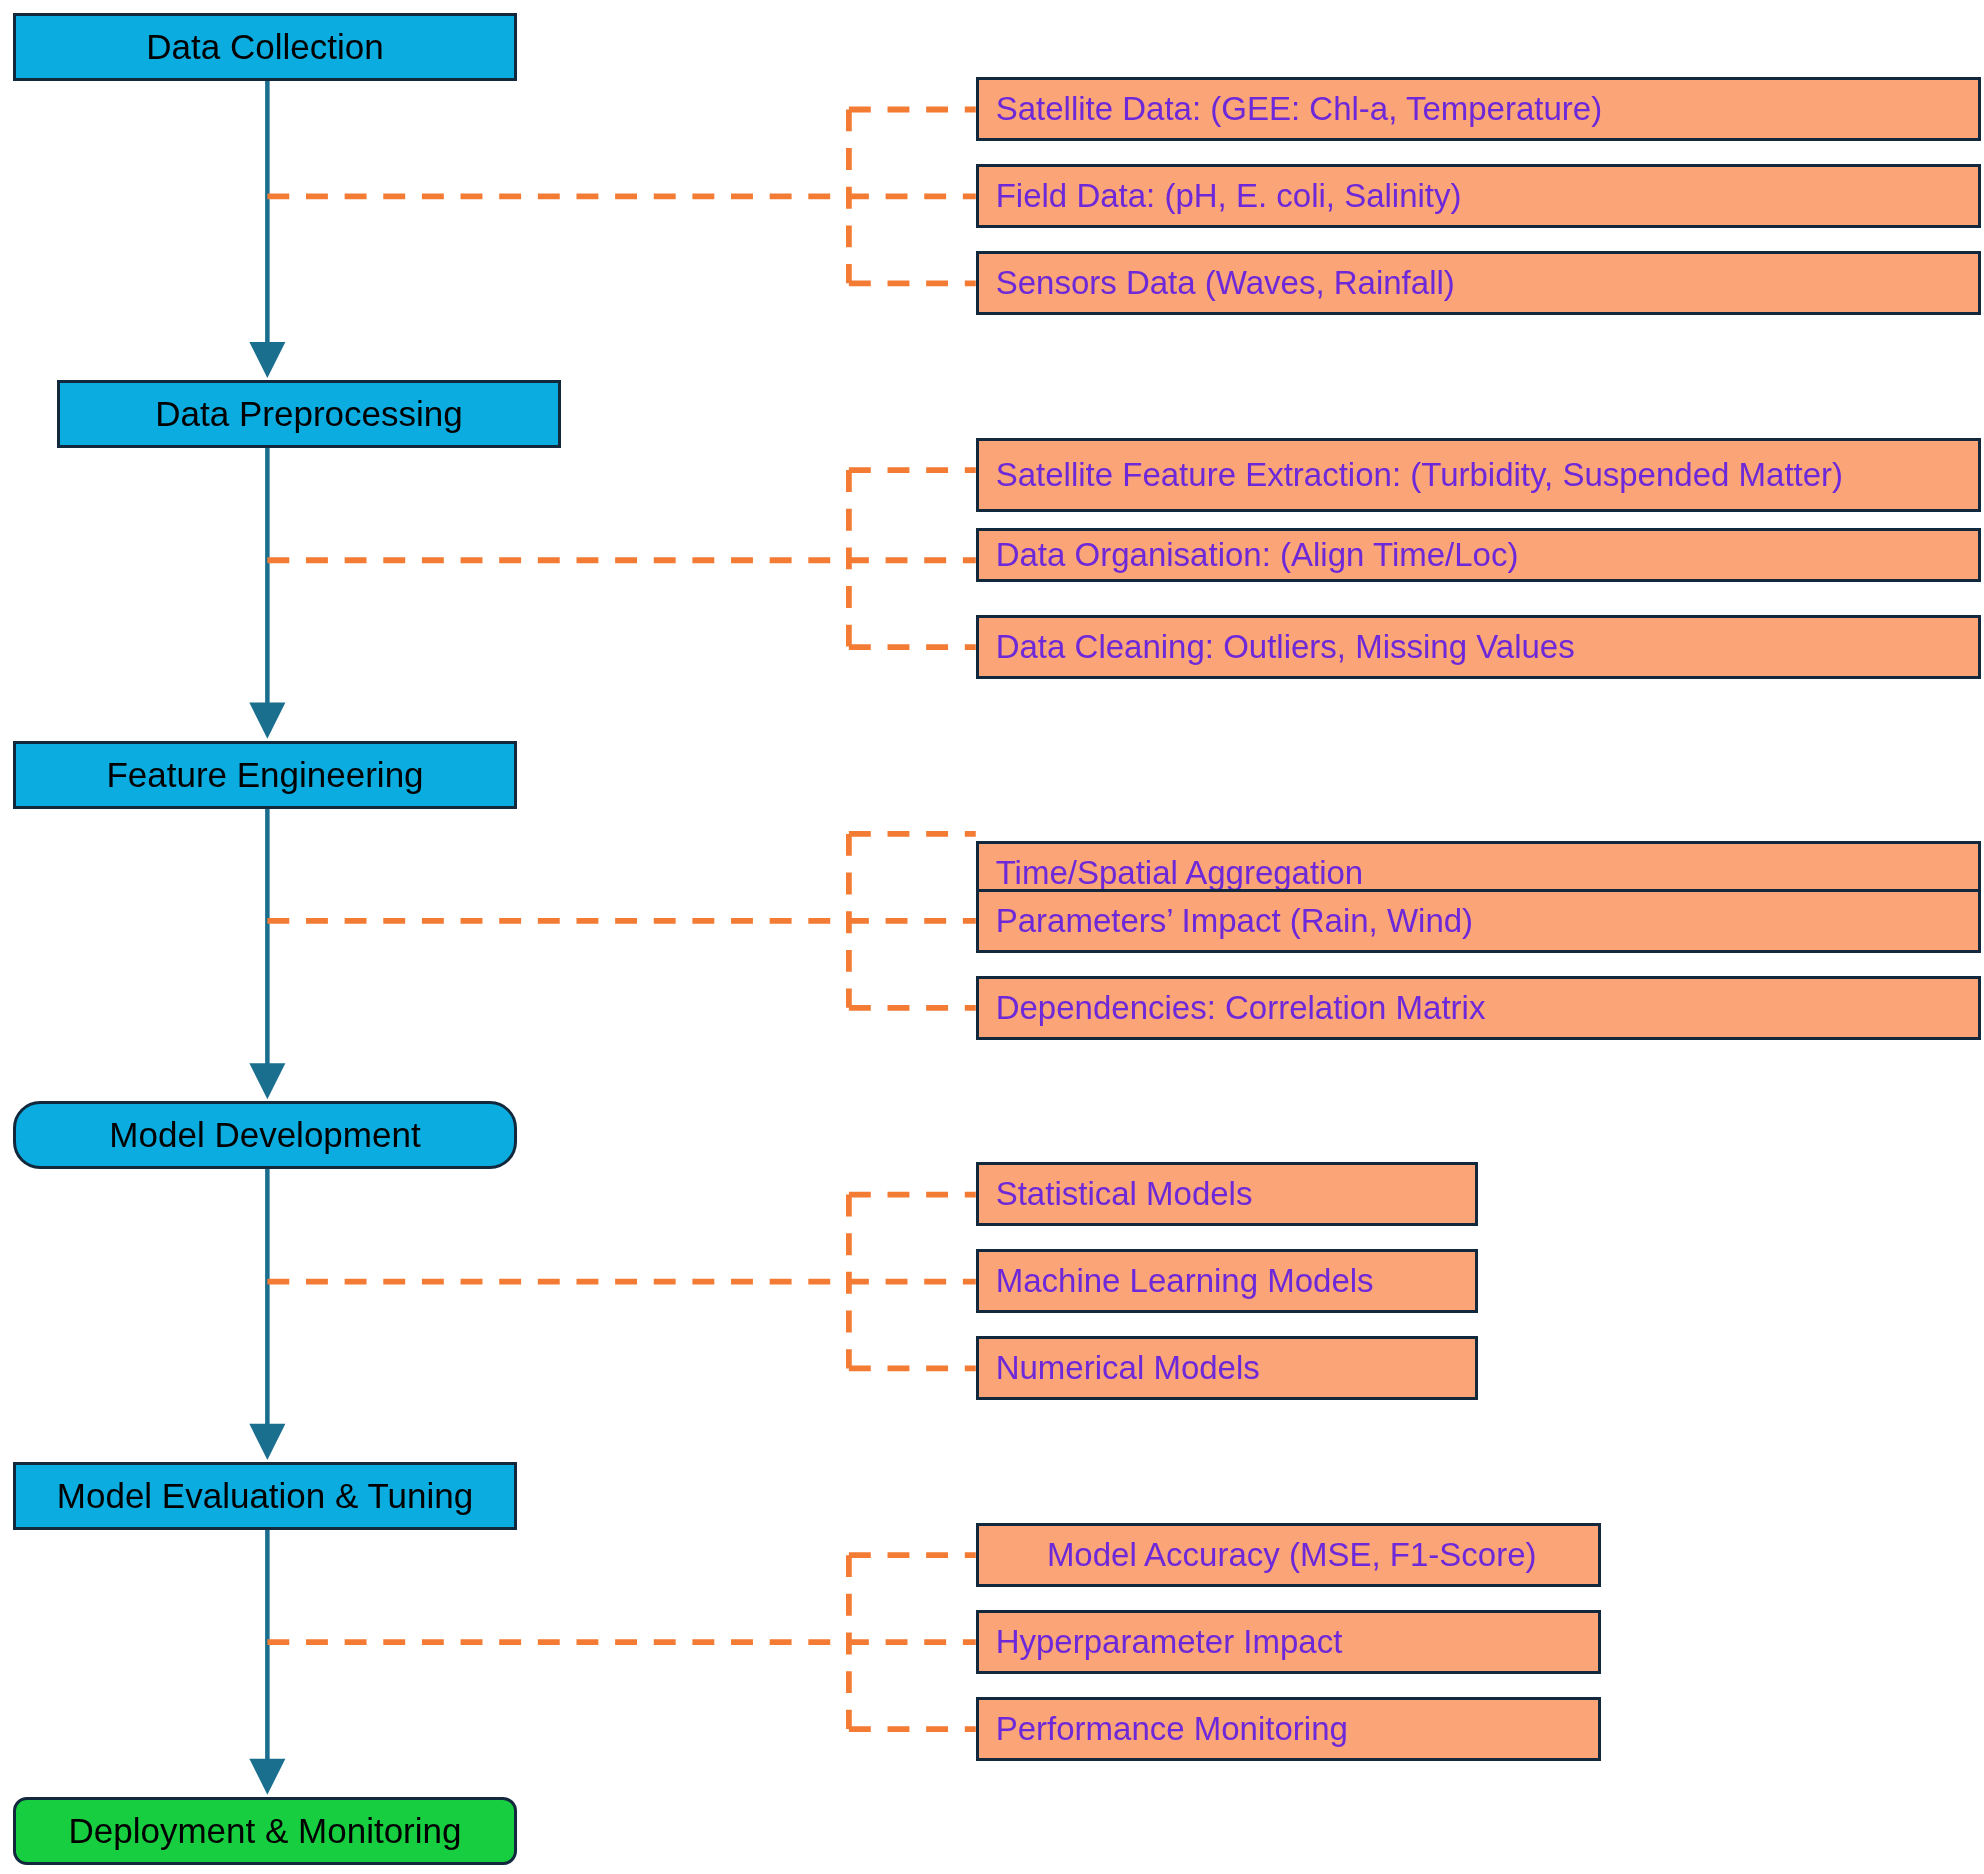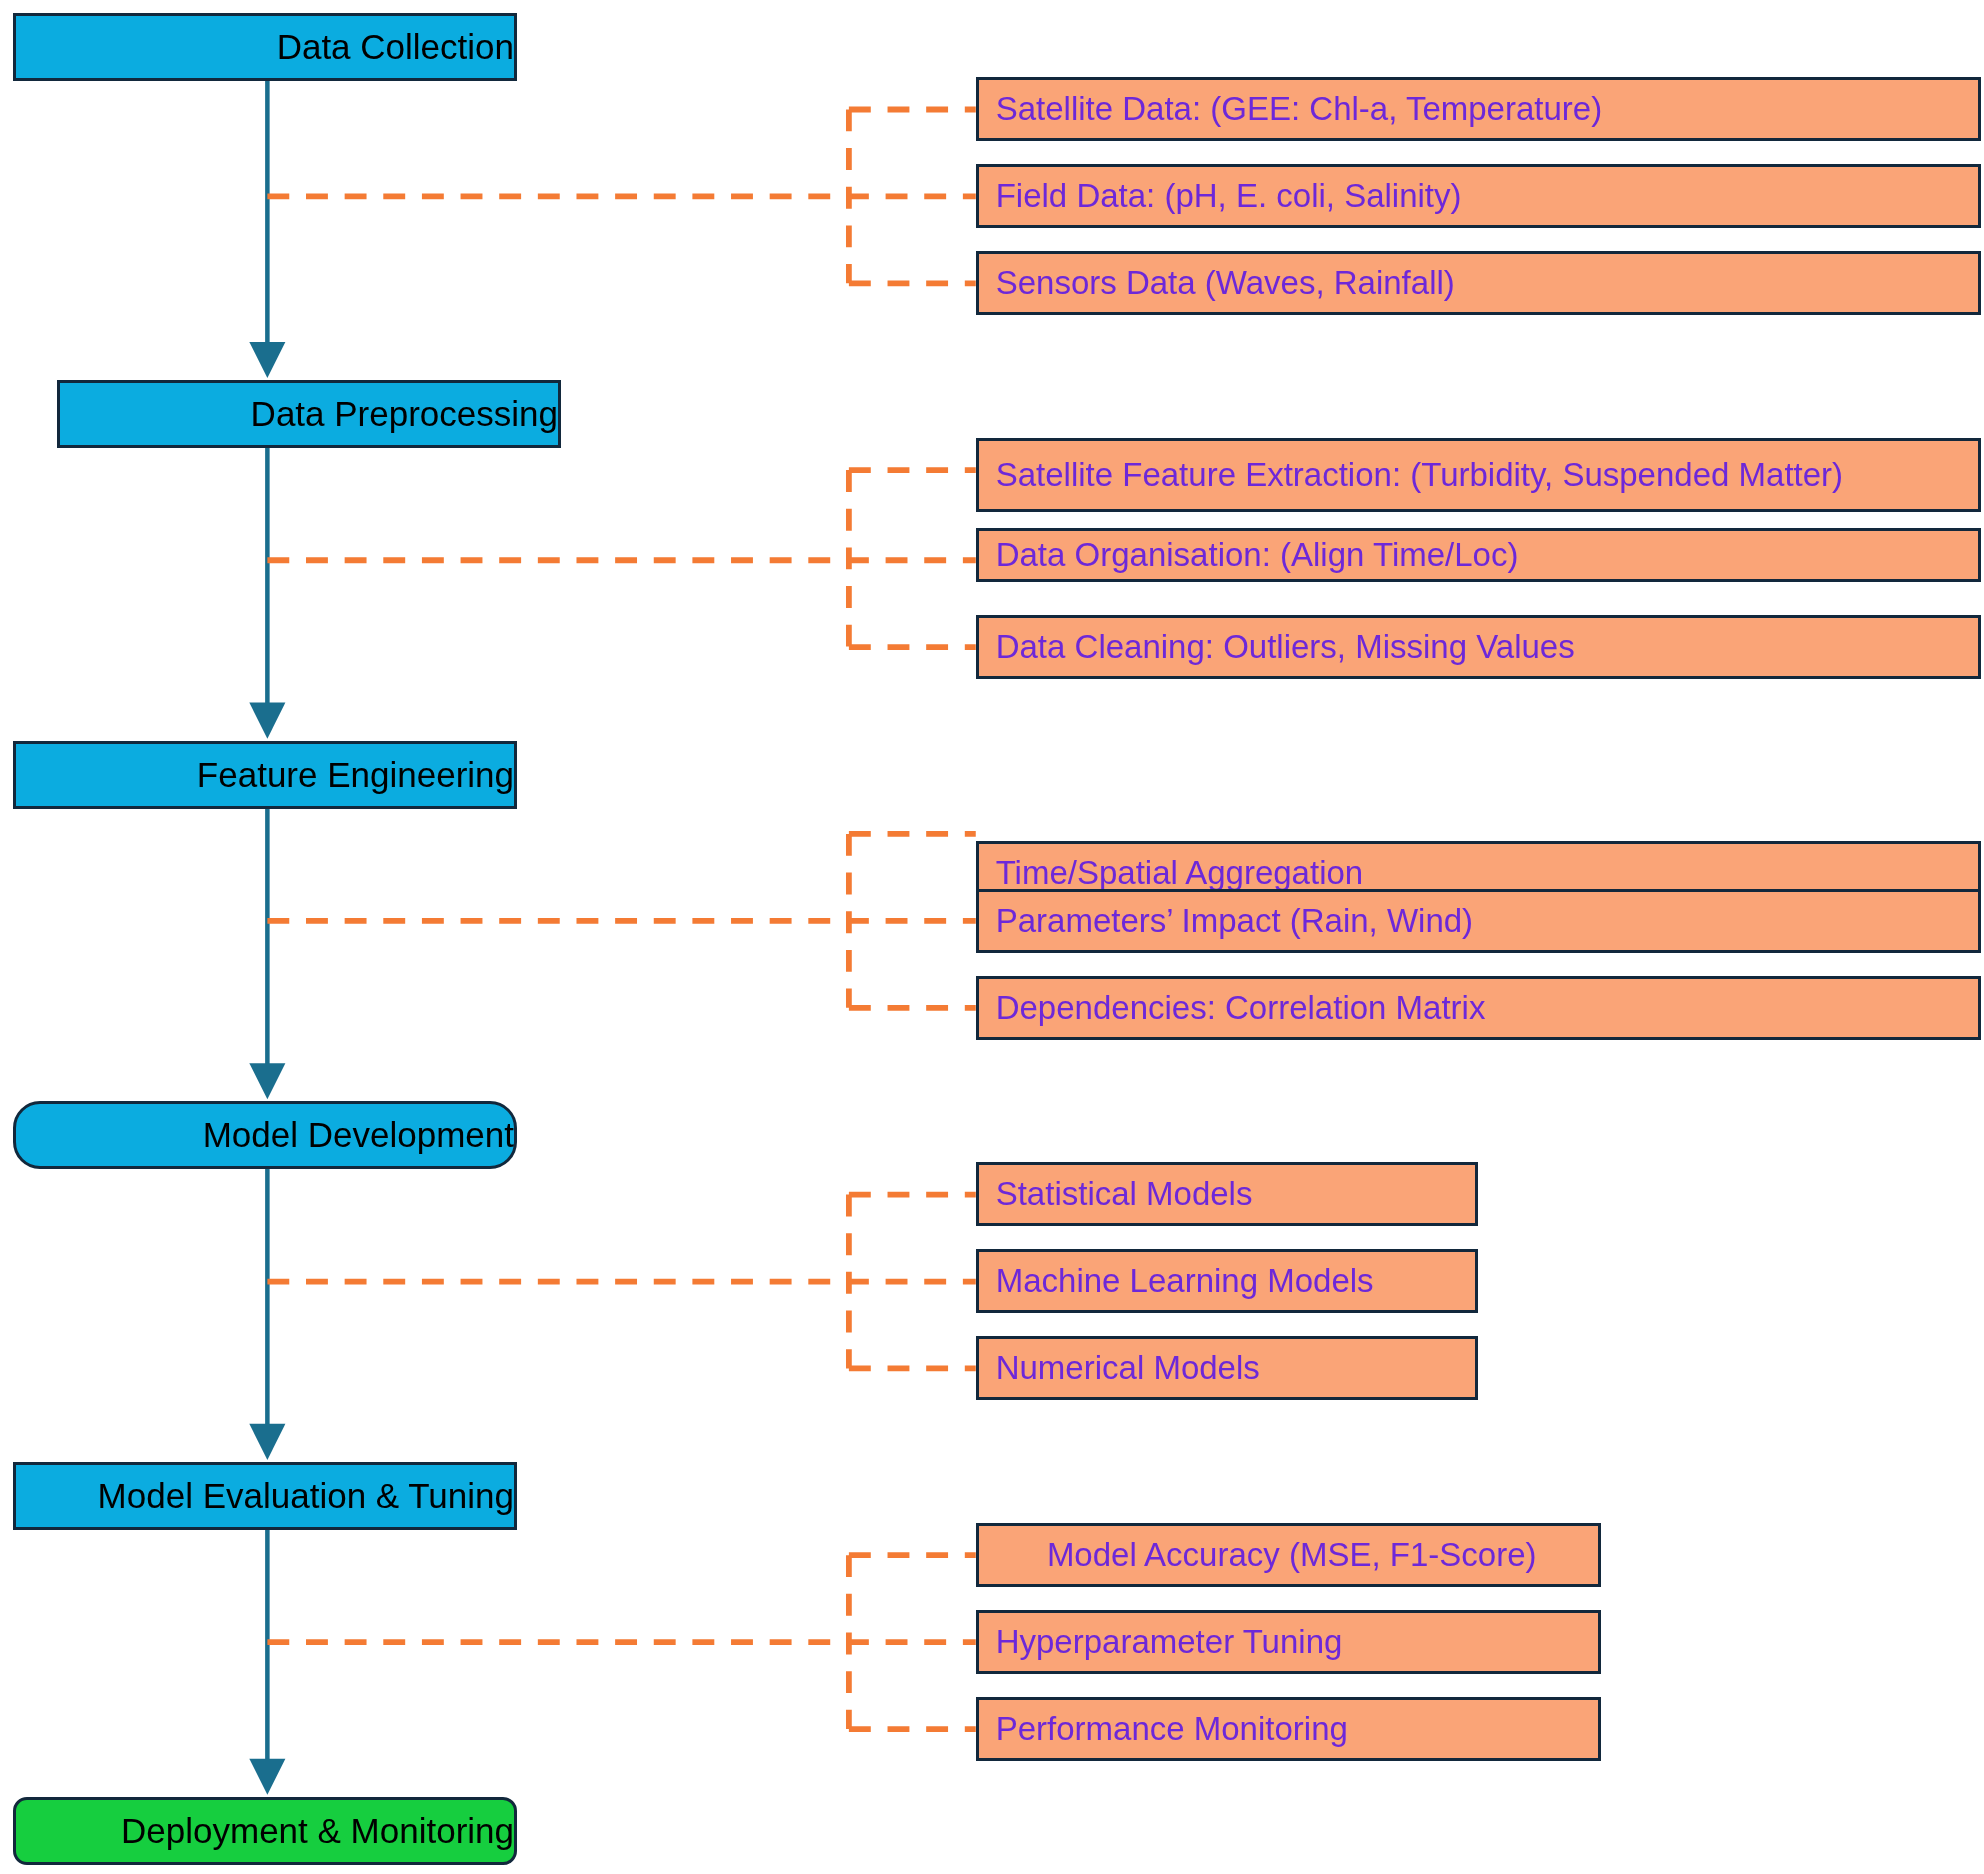--- a/index.html
+++ b/index.html
@@ -4,21 +4,21 @@
 <style>
   html,body{margin:0;padding:0;background:#ffffff;}
   body{width:1985px;height:1874px;position:relative;
        font-family:"Liberation Sans","DejaVu Sans",sans-serif;
        -webkit-font-smoothing:antialiased;}
   #stage{position:absolute;left:0;top:0;width:1985px;height:1874px;overflow:hidden;background:#fff;}
   svg#wires{position:absolute;left:0;top:0;width:1985px;height:1874px;pointer-events:none;}
 
   .node{position:absolute;box-sizing:border-box;border:3.9px solid #12283c;
         display:flex;align-items:center;}
-  .stage-node{justify-content:flex-end;background:#0BACE0;}
+  .stage-node{justify-content:center;background:#0BACE0;}
   .stage-node.deploy{background:#16CE3F;border-radius:14px;}
   .stage-node .lbl{font-size:35px;color:#000;line-height:1.05;white-space:nowrap;}
   .sub-node{background:#FAA477;padding-left:16.7px;padding-right:10.3px;}
   .sub-node .lbl{font-size:33px;color:#6d28d9;line-height:1.16;text-align:left;}
 </style>
 </head>
 <body>
 
 <div id="stage">
   <svg id="wires" viewBox="0 0 3082 2910" xmlns="http://www.w3.org/2000/svg">
@@ -114,19 +114,19 @@
     <div class="node sub-node" style="left: 976px; top: 1249px; width: 502px; height: 64px;">
       <span class="lbl">Machine Learning Models</span>
     </div>
     <div class="node sub-node" style="left: 976px; top: 1336px; width: 502px; height: 64px;">
       <span class="lbl">Numerical Models</span>
     </div>
     <div class="node sub-node" style="left: 976px; top: 1523px; width: 625px; height: 64px; justify-content: center;">
       <span class="lbl">Model Accuracy (MSE, F1-Score)</span>
     </div>
     <div class="node sub-node" style="left: 976px; top: 1610px; width: 625px; height: 64px;">
-      <span class="lbl">Hyperparameter Tuning</span>
+      <span class="lbl">Hyperparameter Impact</span>
     </div>
     <div class="node sub-node" style="left: 976px; top: 1697px; width: 625px; height: 64px;">
       <span class="lbl">Performance Monitoring</span>
     </div>
   </div>
 
 
 </body></html>

